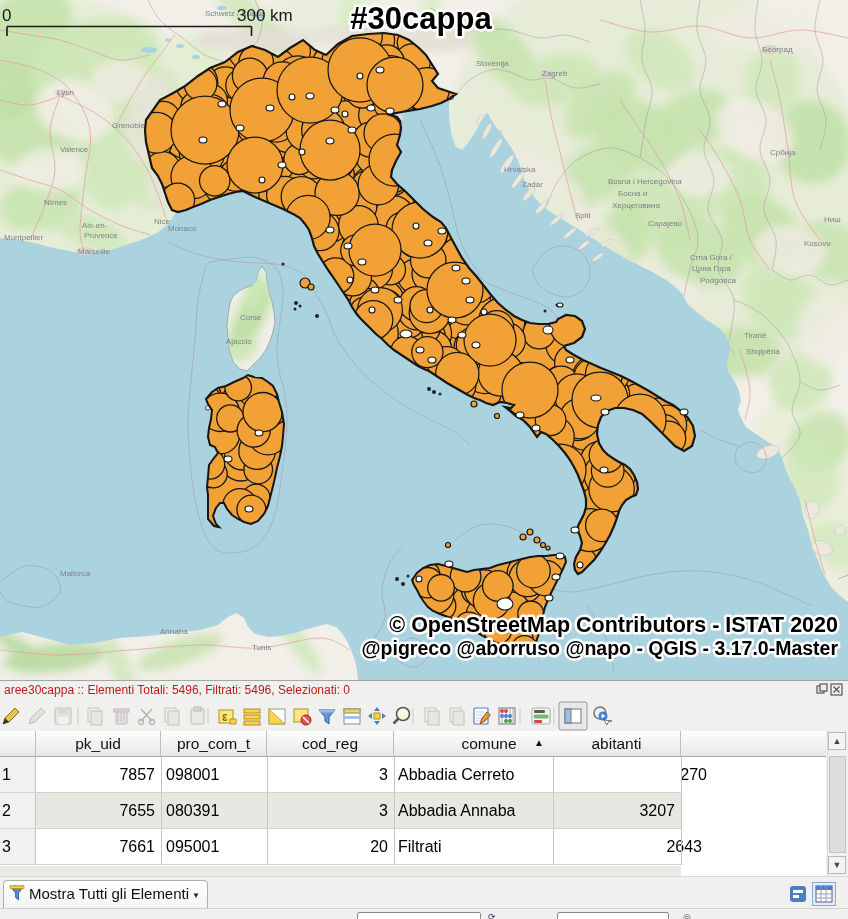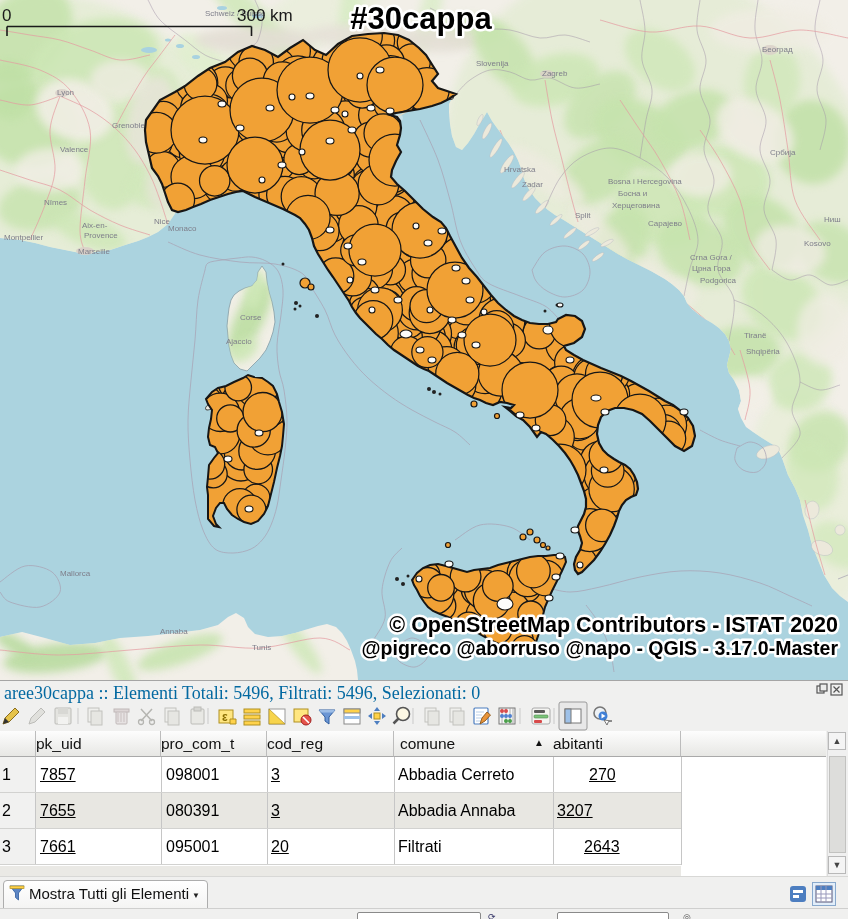--- a/index.html
+++ b/index.html
@@ -1,22 +1,22 @@
 <!DOCTYPE html>
 <html><head><meta charset="utf-8">
 <style>
 * { margin:0; padding:0; box-sizing:border-box; }
 body { width:848px; height:919px; overflow:hidden; font-family:"Liberation Sans",sans-serif; background:#f0f0ef; }
 #map { position:absolute; left:0; top:0; width:848px; height:680px; }
 #panel { position:absolute; left:0; top:680px; width:848px; height:239px; background:#f0f0ef; border-top:1px solid #a5a5a5; }
 .abs { position:absolute; }
-#title { left:4px; top:683px; font-size:18px; color:#0369a1;font-family:Liberation Serif, serif; }
-.hcell { position:absolute; top:731px; height:26px; background:linear-gradient(#fdfdfd,#e7e7e4); border-right:1px solid #bcbcbc; border-bottom:1px solid #a9a9a9; font-size:15.5px; color:#111; text-align:left; line-height:25px; }
+#title { left:4px; top:683px; font-size:12px; color:#b91c1c; }
+.hcell { position:absolute; top:731px; height:26px; background:linear-gradient(#fdfdfd,#e7e7e4); border-right:1px solid #bcbcbc; border-bottom:1px solid #a9a9a9; font-size:15.5px; color:#111; text-align:center; line-height:25px; }
 .cell { position:absolute; font-size:16px; color:#000; line-height:35px; height:36px; white-space:nowrap; overflow:hidden; }
-.num { text-align:left;text-decoration:underline; }
+.num { text-align:right; }
 .vline { position:absolute; width:1px; background:#c6c6c6; }
 .hline { position:absolute; height:1px; background:#d2d2d0; }
 </style></head>
 <body>
 <div id="map"><svg width="848" height="680" viewBox="0 0 848 680" font-family="Liberation Sans, sans-serif">
 <defs>
 <clipPath id="cpMain">
           <path d="M146.0,120.0 L160.0,100.0 L175.0,92.0 L185.0,86.0 L198.0,76.0 L210.0,68.0 L225.0,62.0 L238.0,52.0 L252.0,46.0 L265.0,50.0 L278.0,57.0 L290.0,48.0 L303.0,40.0 L315.0,50.0 L326.0,55.0 L338.0,44.0 L352.0,36.0 L368.0,34.0 L384.0,33.0 L398.0,35.0 L409.0,40.0 L419.0,48.0 L426.0,55.0 L433.0,66.0 L438.0,74.0 L432.0,81.0 L438.0,88.0 L447.0,91.0 L456.0,94.0 L449.0,99.0 L441.0,103.0 L432.0,106.0 L420.0,109.0 L408.0,111.0 L396.0,113.0 L390.0,115.0 L397.0,117.0 L400.0,121.0 L401.0,128.0 L400.0,135.0 L397.0,145.0 L401.0,152.0 L396.0,161.0 L392.0,170.0 L391.0,177.0 L397.0,184.0 L405.0,191.0 L414.0,200.0 L423.0,209.0 L433.0,217.0 L441.0,222.0 L446.0,228.0 L450.0,236.0 L456.0,247.0 L462.0,258.0 L469.0,268.0 L477.0,277.0 L484.0,286.0 L491.0,295.0 L498.0,303.0 L506.0,310.0 L514.0,316.0 L522.0,320.0 L530.0,323.0 L539.0,324.0 L548.0,324.0 L556.0,322.0 L558.0,319.0 L566.0,315.0 L575.0,316.0 L582.0,321.0 L585.0,329.0 L582.0,337.0 L574.0,343.0 L564.0,346.0 L566.0,350.0 L574.0,355.0 L583.0,360.0 L592.0,364.0 L601.0,368.0 L611.0,372.0 L621.0,376.0 L631.0,381.0 L640.0,386.0 L649.0,391.0 L657.0,396.0 L665.0,401.0 L673.0,405.0 L681.0,411.0 L688.0,418.0 L693.0,426.0 L695.0,436.0 L692.0,446.0 L684.0,451.0 L675.0,446.0 L667.0,438.0 L658.0,429.0 L650.0,421.0 L642.0,414.0 L633.0,410.0 L624.0,408.0 L615.0,408.0 L607.0,411.0 L601.0,417.0 L598.0,425.0 L597.0,434.0 L599.0,443.0 L603.0,450.0 L608.0,455.0 L614.0,459.0 L619.0,462.0 L625.0,465.0 L630.0,469.0 L634.0,475.0 L637.0,482.0 L638.0,489.0 L636.0,495.0 L631.0,497.0 L626.0,500.0 L622.0,505.0 L619.0,511.0 L617.0,518.0 L614.0,526.0 L610.0,535.0 L605.0,544.0 L600.0,552.0 L594.0,560.0 L588.0,566.0 L582.0,572.0 L578.0,574.0 L575.0,570.0 L574.0,564.0 L576.0,557.0 L580.0,550.0 L582.0,543.0 L580.0,536.0 L578.0,531.0 L578.0,526.0 L581.0,520.0 L584.0,514.0 L586.0,507.0 L586.0,499.0 L584.0,491.0 L581.0,483.0 L578.0,475.0 L574.0,467.0 L570.0,460.0 L565.0,453.0 L559.0,446.0 L553.0,440.0 L546.0,434.0 L541.0,432.0 L537.0,437.0 L530.0,427.0 L523.0,420.0 L516.0,416.0 L510.0,411.0 L505.0,407.0 L511.0,408.0 L514.0,405.0 L507.0,403.0 L500.0,402.0 L493.0,405.0 L486.0,403.0 L480.0,400.0 L474.0,398.0 L468.0,395.0 L461.0,391.0 L454.0,387.0 L447.0,383.0 L441.0,379.0 L435.0,375.0 L429.0,371.0 L424.0,369.0 L418.0,366.0 L412.0,362.0 L406.0,358.0 L400.0,354.0 L394.0,350.0 L388.0,345.0 L382.0,339.0 L376.0,334.0 L370.0,328.0 L365.0,323.0 L360.0,318.0 L356.0,313.0 L352.0,307.0 L349.0,301.0 L345.0,295.0 L341.0,289.0 L337.0,283.0 L333.0,277.0 L328.0,270.0 L323.0,262.0 L318.0,254.0 L314.0,246.0 L312.0,238.0 L309.0,230.0 L305.0,224.0 L300.0,218.0 L295.0,215.0 L289.0,212.0 L283.0,209.0 L276.0,206.0 L269.0,203.0 L262.0,200.0 L255.0,197.0 L249.0,194.0 L243.0,191.0 L236.0,192.0 L228.0,194.0 L219.0,197.0 L210.0,200.0 L201.0,204.0 L193.0,207.0 L186.0,210.0 L178.0,212.0 L172.0,210.0 L168.0,202.0 L165.0,193.0 L162.0,184.0 L158.0,176.0 L152.0,168.0 L149.0,155.0 L146.0,142.0 L145.0,130.0 Z"></path>
         </clipPath>
 <clipPath id="cpSard">
@@ -833,21 +833,21 @@
 <rect x="831" y="684" width="11" height="11"></rect>
       <path d="M833.5,686.5 L839.5,692.5 M839.5,686.5 L833.5,692.5"></path>
 </g>
 </svg>
 
 <div class="abs" style="left:0;top:731px;width:826px;height:26px;background:linear-gradient(#fdfdfd,#e7e7e4);border-bottom:1px solid #a9a9a9"></div>
 <div class="hcell" style="left:0;width:36px"></div>
 <div class="hcell" style="left:36px;width:125px">pk_uid</div>
 <div class="hcell" style="left:161px;width:106px">pro_com_t</div>
 <div class="hcell" style="left:267px;width:127px">cod_reg</div>
-<div class="hcell" style="left:400px;width:159px">comune</div>
+<div class="hcell" style="left:410px;width:159px">comune</div>
 <div class="abs" style="left:534px;top:737px;font-size:10px;color:#111">▲</div>
 <div class="hcell" style="left:553px;width:128px">abitanti</div>
 <div class="abs" style="left:0;top:757px;width:826px;height:119px;background:#fff"></div>
 <div class="abs" style="left:0;top:793px;width:681px;height:36px;background:#e8e7e2"></div>
 <div class="abs" style="left:0;top:866px;width:681px;height:10px;background:#eae9e5"></div>
 <div class="abs" style="left:0;top:757px;width:36px;height:108px;background:#f1f1f0;border-right:1px solid #c6c6c6"></div>
 <div class="cell" style="left:2px;top:757px;">1</div>
 <div class="cell" style="left:2px;top:793px;">2</div>
 <div class="cell" style="left:2px;top:829px;">3</div>
 <div class="cell num" style="left:40px;top:757px;width:115px">7857</div>

